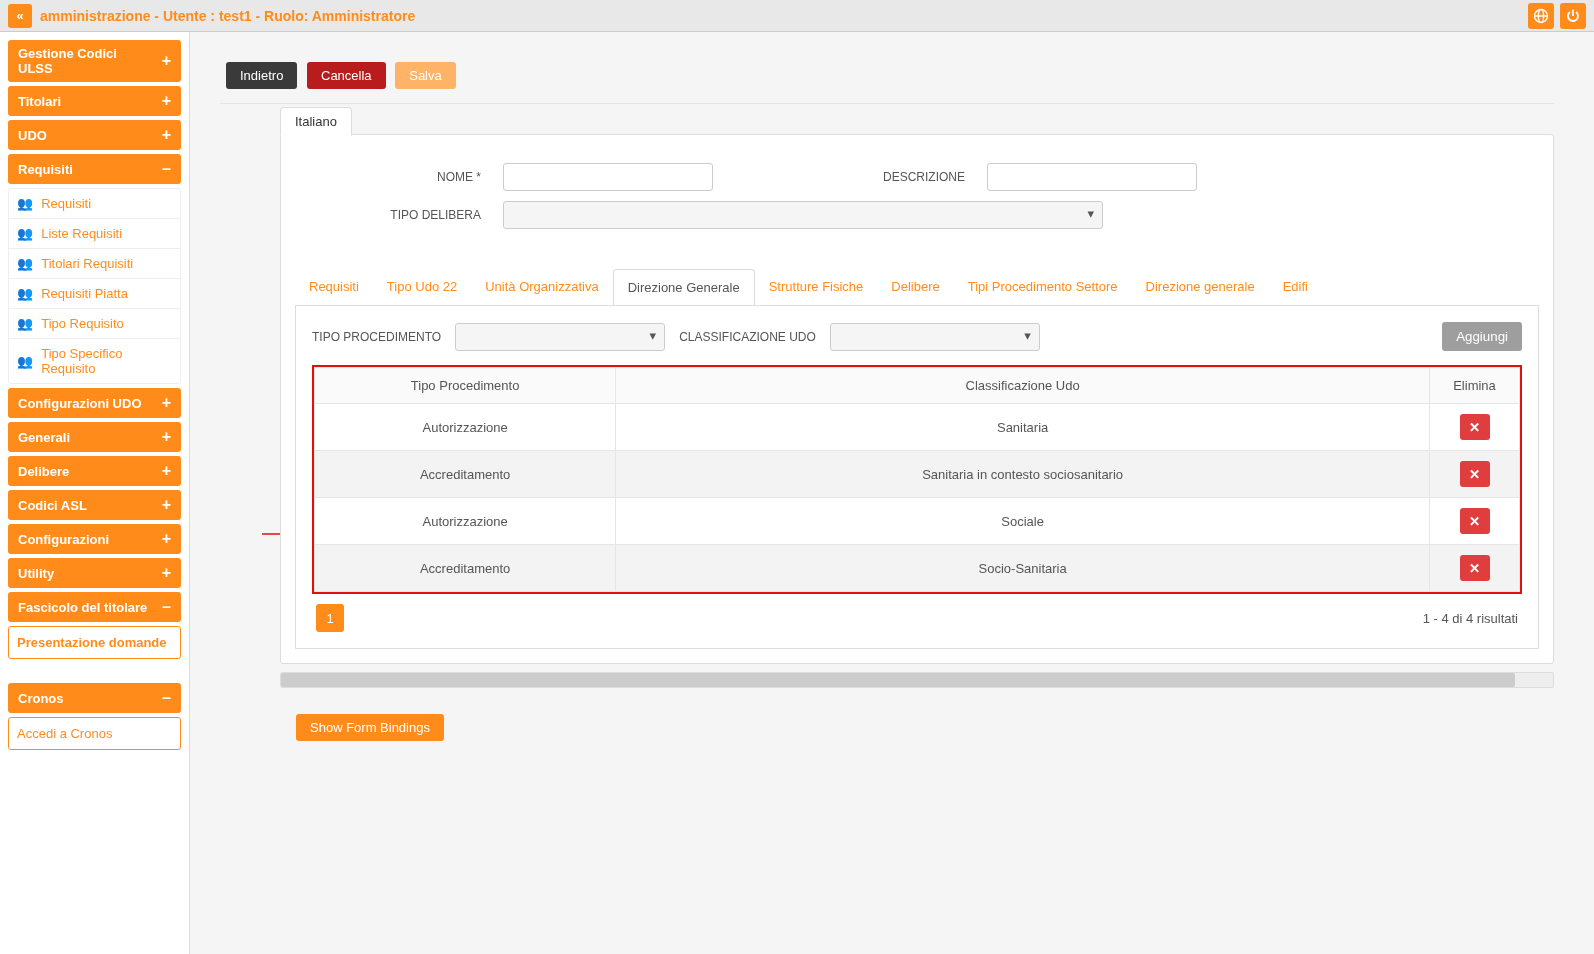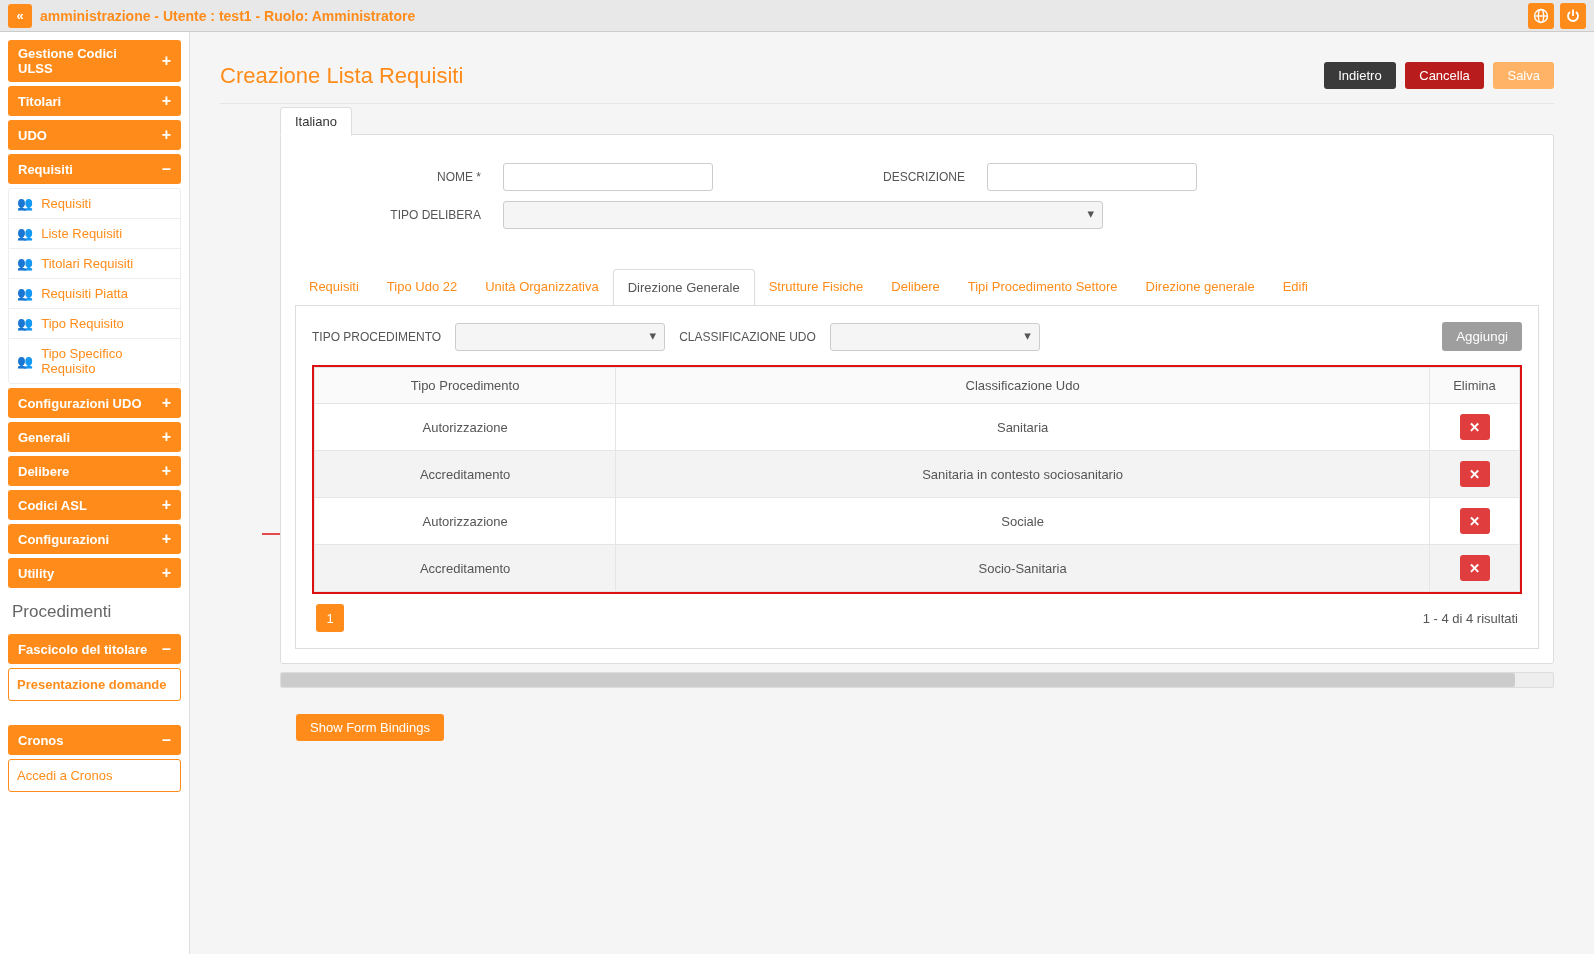--- a/index.html
+++ b/index.html
@@ -141,40 +141,38 @@
       </div>
     <div class="side-panel-hdr">
         <span>Configurazioni</span>
         <span class="expand">+</span>
       </div>
     <div class="side-panel-hdr">
         <span>Utility</span>
         <span class="expand">+</span>
       </div>
 
-    <div class="side-section-title">Procedimenti</div>
 
     <div class="side-panel-hdr">
         <span>Fascicolo del titolare</span>
         <span class="expand">–</span>
       </div>
     <div class="side-box">Presentazione domande</div>
 
     <div style="height:20px;"></div>
 
     <div class="side-panel-hdr">
         <span>Cronos</span>
         <span class="expand">–</span>
       </div>
     <div class="side-box" style="font-weight:normal;">Accedi a Cronos</div>
   </div>
 
   <div class="content">
     <div class="title-row">
-      <div class="page-title">Creazione Lista Requisiti</div>
       <div>
         <button class="btn btn-dark">Indietro</button>
         <button class="btn btn-gray">Cancella</button>
         <button class="btn btn-orange">Salva</button>
       </div>
     </div>
 
     <div class="card-arrow">
       <svg viewBox="0 0 130 14">
           <line x1="0" y1="7" x2="120" y2="7" stroke="#d11" stroke-width="1.5"></line>

